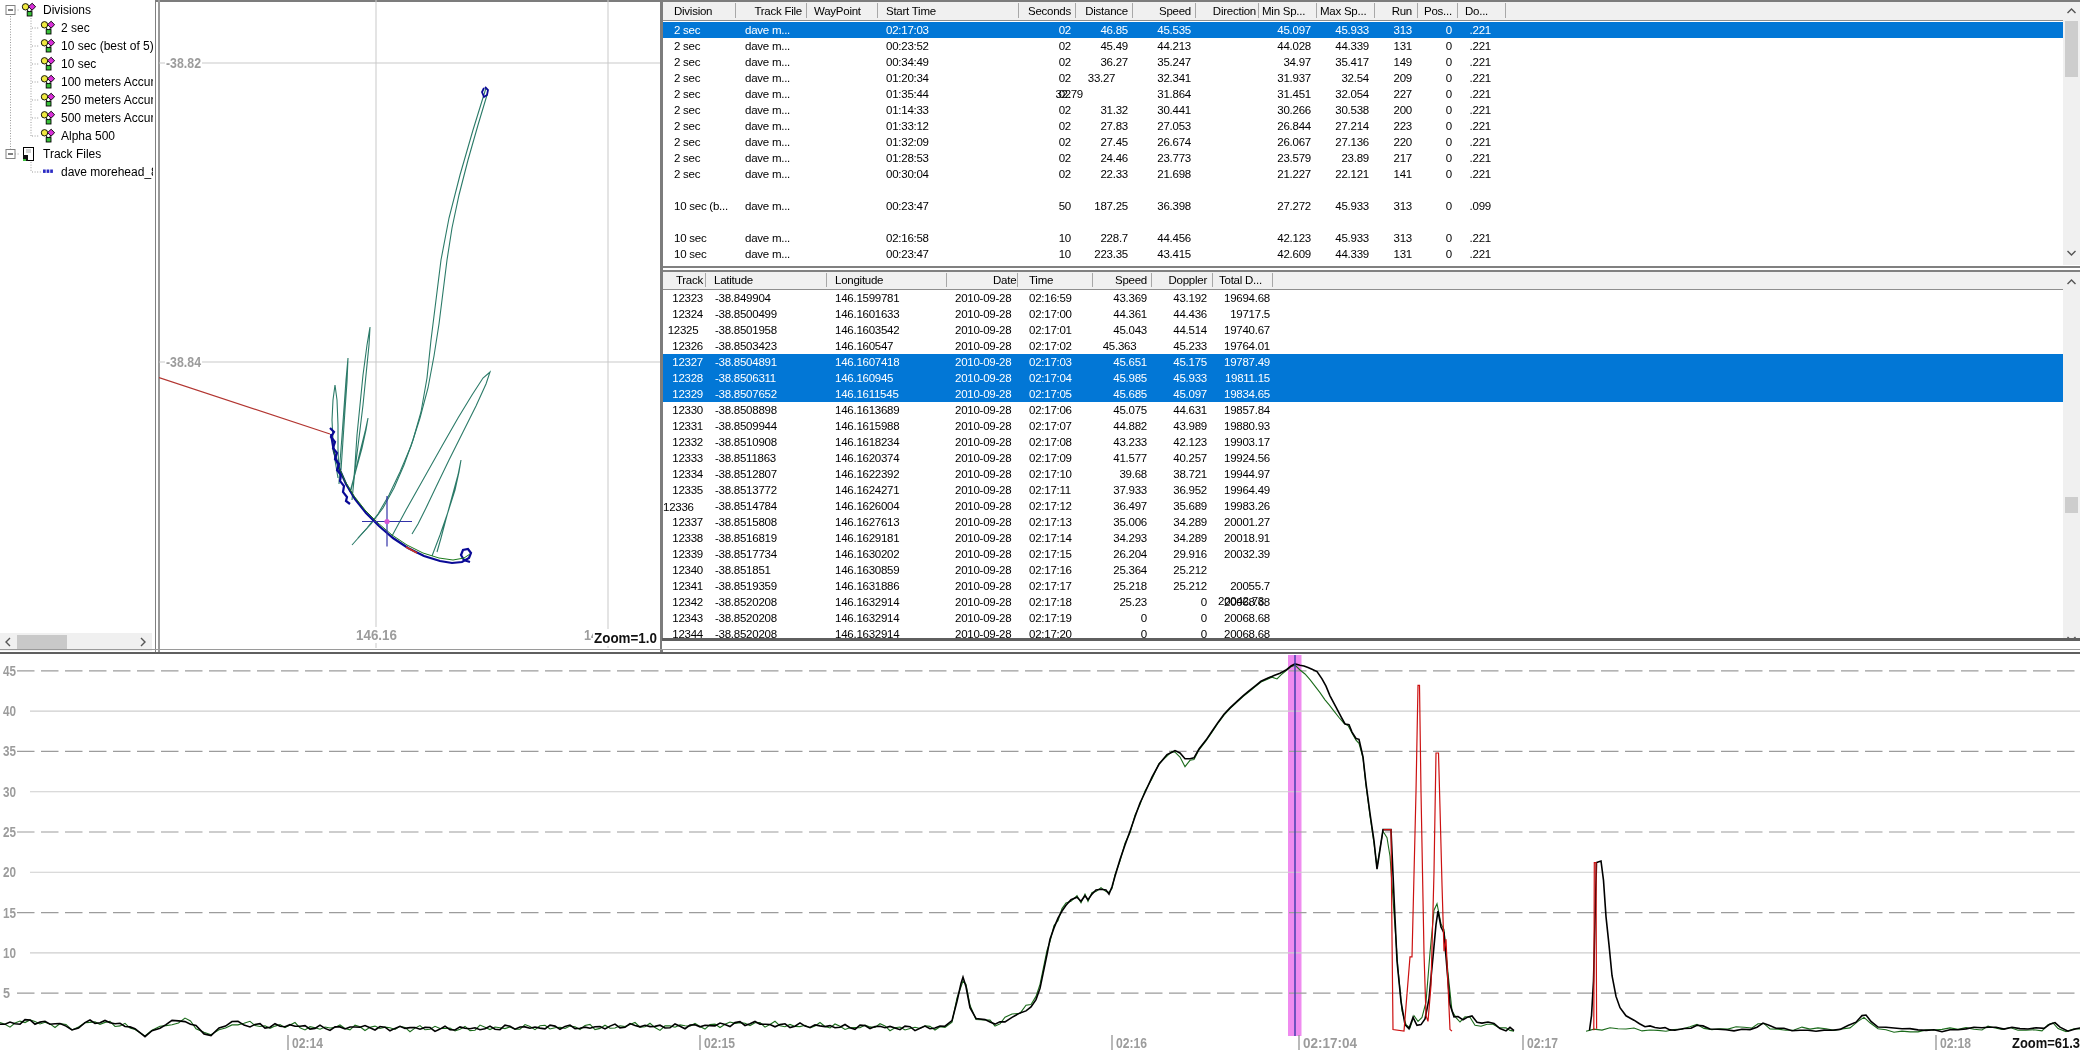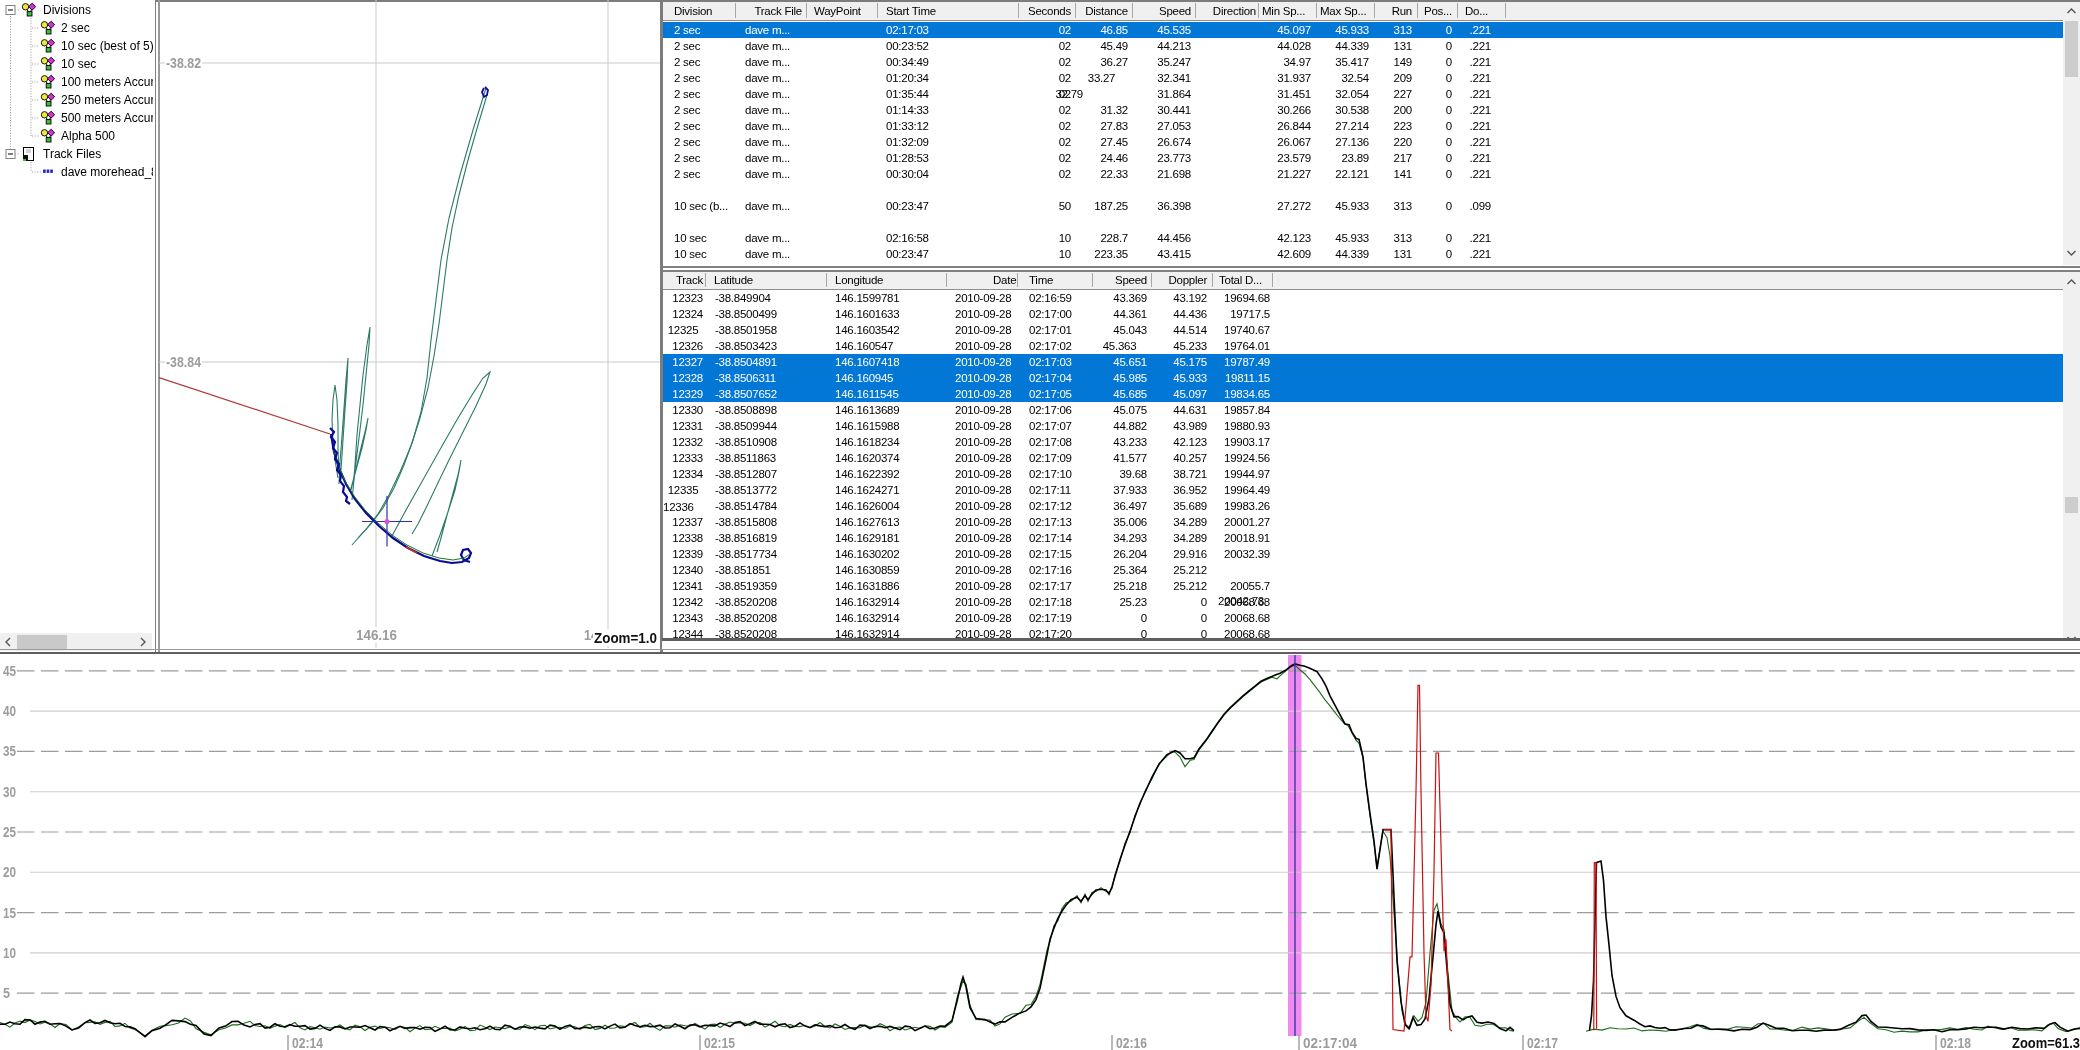--- a/index.html
+++ b/index.html
@@ -433,21 +433,21 @@
 <div class="c" style="top:450.30px;height:16.0px;line-height:16.0px;left:1151px;width:56px;text-align:right;color:#000">40.257</div>
 <div class="c" style="top:450.30px;height:16.0px;line-height:16.0px;left:1212px;width:58px;text-align:right;color:#000">19924.56</div>
 <div class="c" style="top:466.30px;height:16.0px;line-height:16.0px;left:663px;width:40px;text-align:right;color:#000">12334</div>
 <div class="c" style="top:466.30px;height:16.0px;line-height:16.0px;left:715px;color:#000">-38.8512807</div>
 <div class="c" style="top:466.30px;height:16.0px;line-height:16.0px;left:835px;color:#000">146.1622392</div>
 <div class="c" style="top:466.30px;height:16.0px;line-height:16.0px;left:955px;color:#000">2010-09-28</div>
 <div class="c" style="top:466.30px;height:16.0px;line-height:16.0px;left:1029px;color:#000">02:17:10</div>
 <div class="c" style="top:466.30px;height:16.0px;line-height:16.0px;left:1092px;width:55px;text-align:right;color:#000">39.68</div>
 <div class="c" style="top:466.30px;height:16.0px;line-height:16.0px;left:1151px;width:56px;text-align:right;color:#000">38.721</div>
 <div class="c" style="top:466.30px;height:16.0px;line-height:16.0px;left:1212px;width:58px;text-align:right;color:#000">19944.97</div>
-<div class="c" style="top:482.30px;height:16.0px;line-height:16.0px;left:663px;width:40px;text-align:center;color:#000">12335</div>
+<div class="c" style="top:482.30px;height:16.0px;line-height:16.0px;left:663px;width:40px;text-align:right;color:#000">12335</div>
 <div class="c" style="top:482.30px;height:16.0px;line-height:16.0px;left:715px;color:#000">-38.8513772</div>
 <div class="c" style="top:482.30px;height:16.0px;line-height:16.0px;left:835px;color:#000">146.1624271</div>
 <div class="c" style="top:482.30px;height:16.0px;line-height:16.0px;left:955px;color:#000">2010-09-28</div>
 <div class="c" style="top:482.30px;height:16.0px;line-height:16.0px;left:1029px;color:#000">02:17:11</div>
 <div class="c" style="top:482.30px;height:16.0px;line-height:16.0px;left:1092px;width:55px;text-align:right;color:#000">37.933</div>
 <div class="c" style="top:482.30px;height:16.0px;line-height:16.0px;left:1151px;width:56px;text-align:right;color:#000">36.952</div>
 <div class="c" style="top:482.30px;height:16.0px;line-height:16.0px;left:1212px;width:58px;text-align:right;color:#000">19964.49</div>
 <div class="c" style="top:499px;height:16.0px;line-height:16.0px;left:663px;width:40px;text-align:left;color:#000">12336</div>
 <div class="c" style="top:498.30px;height:16.0px;line-height:16.0px;left:715px;color:#000">-38.8514784</div>
 <div class="c" style="top:498.30px;height:16.0px;line-height:16.0px;left:835px;color:#000">146.1626004</div>

